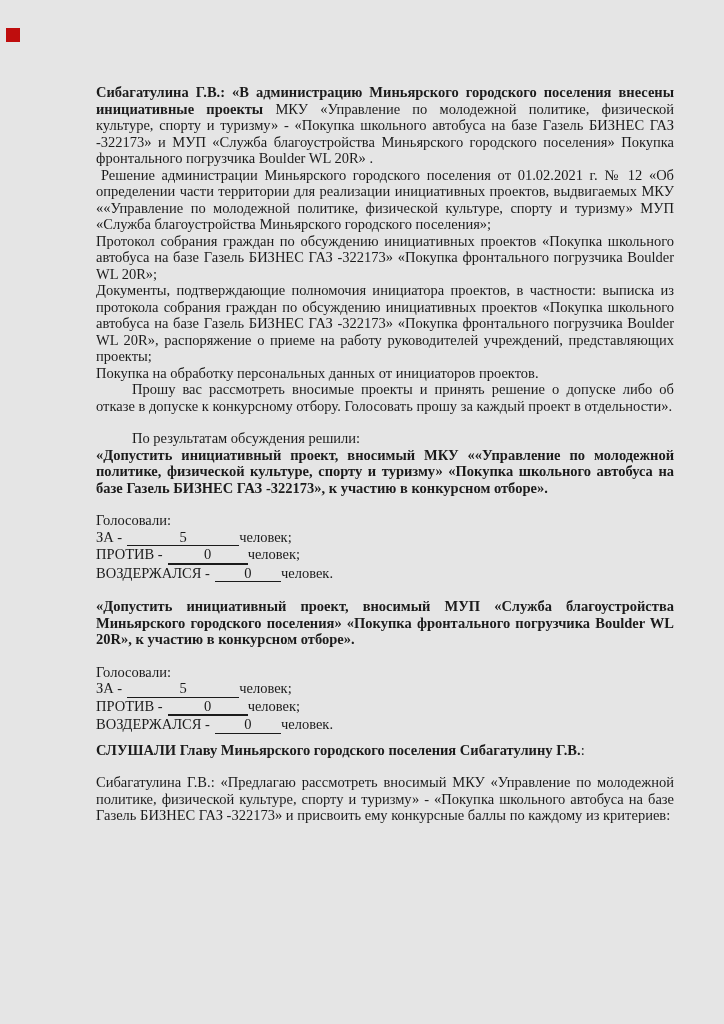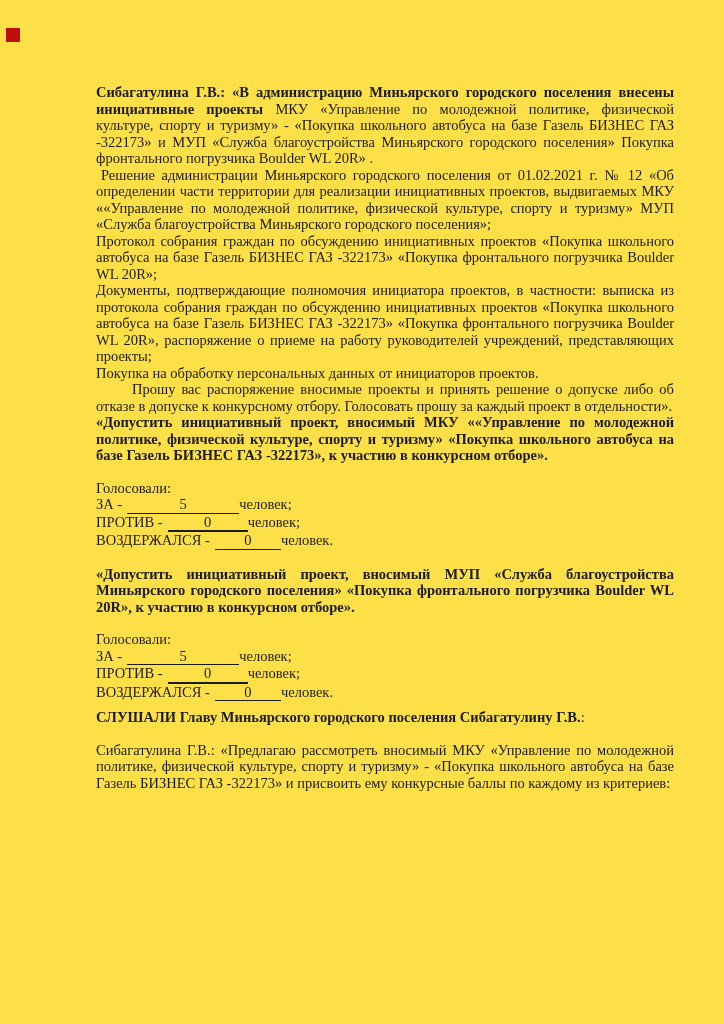--- a/index.html
+++ b/index.html
@@ -1,19 +1,19 @@
 <!DOCTYPE html>
 <html><head>
 <meta charset="utf-8">
 <style>
   * { margin:0; padding:0; box-sizing:border-box; }
   html,body { background:#ffffff; }
   body { width:724px; height:1024px; overflow:hidden; }
   .page {
-    position:relative; width:724px; height:1024px; background:#fde047;
+    position:relative; width:724px; height:1024px; background:#e5e5e5;
     font-family:"Liberation Serif","DejaVu Serif",serif;
     color:#1b1b1b;
   }
   .red-marker {
     position:absolute; left:6px; top:28px; width:14px; height:14px;
     background:#bf0d0d;
   }
   .content {
     position:absolute; left:96px; top:84px; width:578px;
     font-size:14.5px; line-height:16.5px;
@@ -49,22 +49,23 @@
 
     <p class="just lead-space">Решение администрации Миньярского городского поселения от 01.02.2021 г. № 12 «Об определении части территории для реализации инициативных проектов, выдвигаемых МКУ ««Управление по молодежной политике, физической культуре, спорту и туризму» МУП «Служба благоустройства Миньярского городского поселения»;</p>
 
     <p class="just">Протокол собрания граждан по обсуждению инициативных проектов «Покупка школьного автобуса на базе Газель БИЗНЕС ГАЗ -322173» «Покупка фронтального погрузчика Boulder WL 20R»;</p>
 
     <p class="just">Документы, подтверждающие полномочия инициатора проектов, в частности: выписка из протокола собрания граждан по обсуждению инициативных проектов «Покупка школьного автобуса на базе Газель БИЗНЕС ГАЗ -322173» «Покупка фронтального погрузчика Boulder WL 20R», распоряжение о приеме на работу руководителей учреждений, представляющих проекты;</p>
 
 
     <p class="just">Покупка на обработку персональных данных от инициаторов проектов.</p>
 
-    <p class="just indent">Прошу вас распоряжение вносимые проекты и принять решение о допуске либо об отказе в допуске к конкурсному отбору. Голосовать прошу за каждый проект в отдельности».</p>
+    <p class="just indent">Прошу вас рассмотреть вносимые проекты и принять решение о допуске либо об отказе в допуске к конкурсному отбору. Голосовать прошу за каждый проект в отдельности».</p>
 
+    <p class="indent mt1">По результатам обсуждения решили:</p>
 
     <p class="just b mt-res1">«Допустить инициативный проект, вносимый  МКУ ««Управление по молодежной политике, физической культуре, спорту и туризму» «Покупка школьного автобуса на базе Газель БИЗНЕС ГАЗ -322173», к участию в конкурсном отборе».</p>
 
     <div>
       <p class="mt1">Голосовали:</p>
       <p class="vote-row"><span>ЗА -</span><span class="u u-za">5</span><span>человек;</span></p>
       <p class="vote-row"><span>ПРОТИВ -</span><span class="u u-pr">0</span><span>человек;</span></p>
       <p class="vote-row"><span>ВОЗДЕРЖАЛСЯ -</span><span class="u u-vz">0</span><span>человек.</span></p>
     </div>
 

